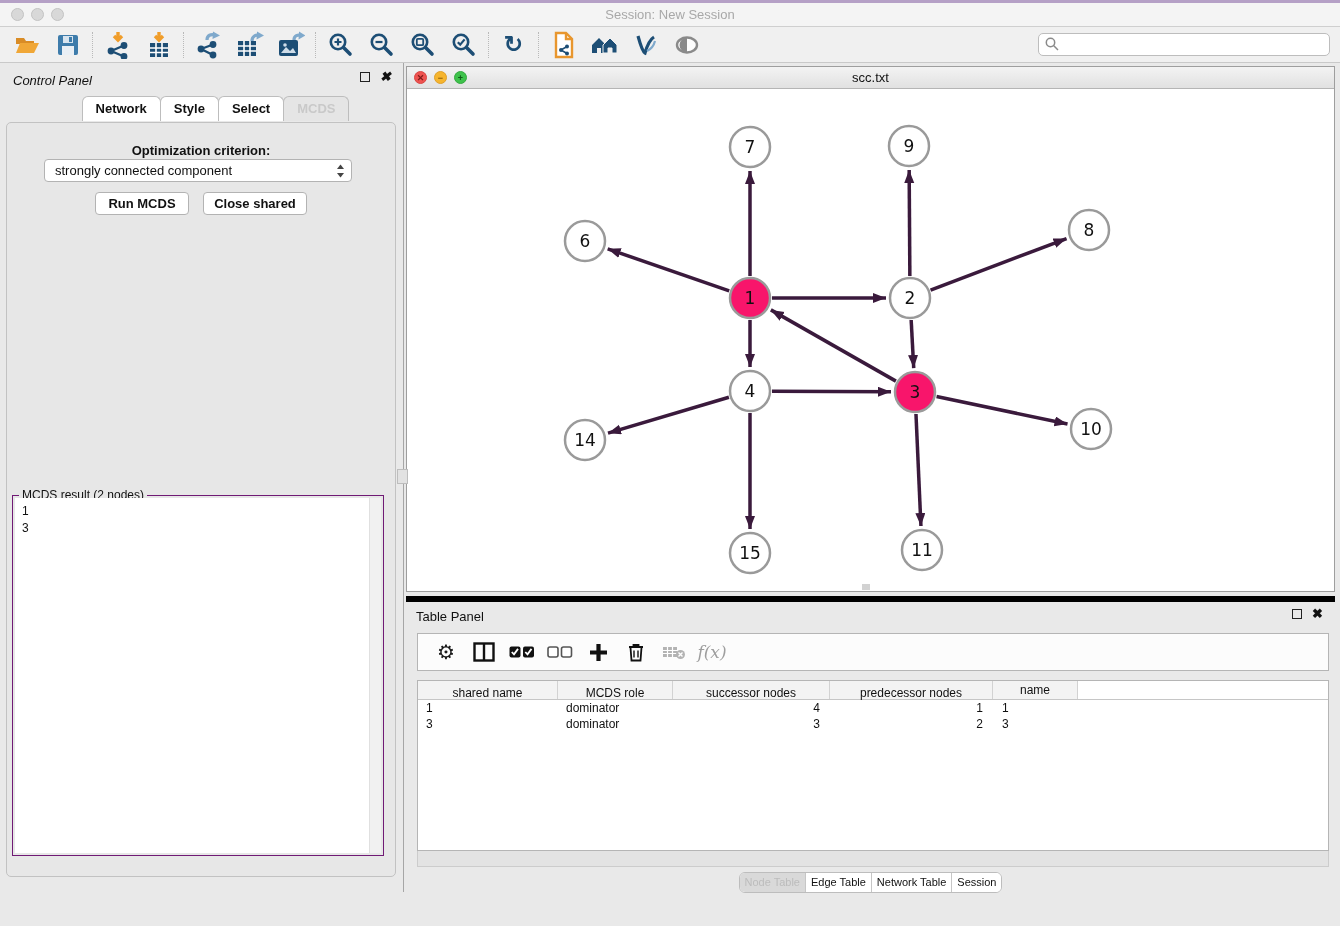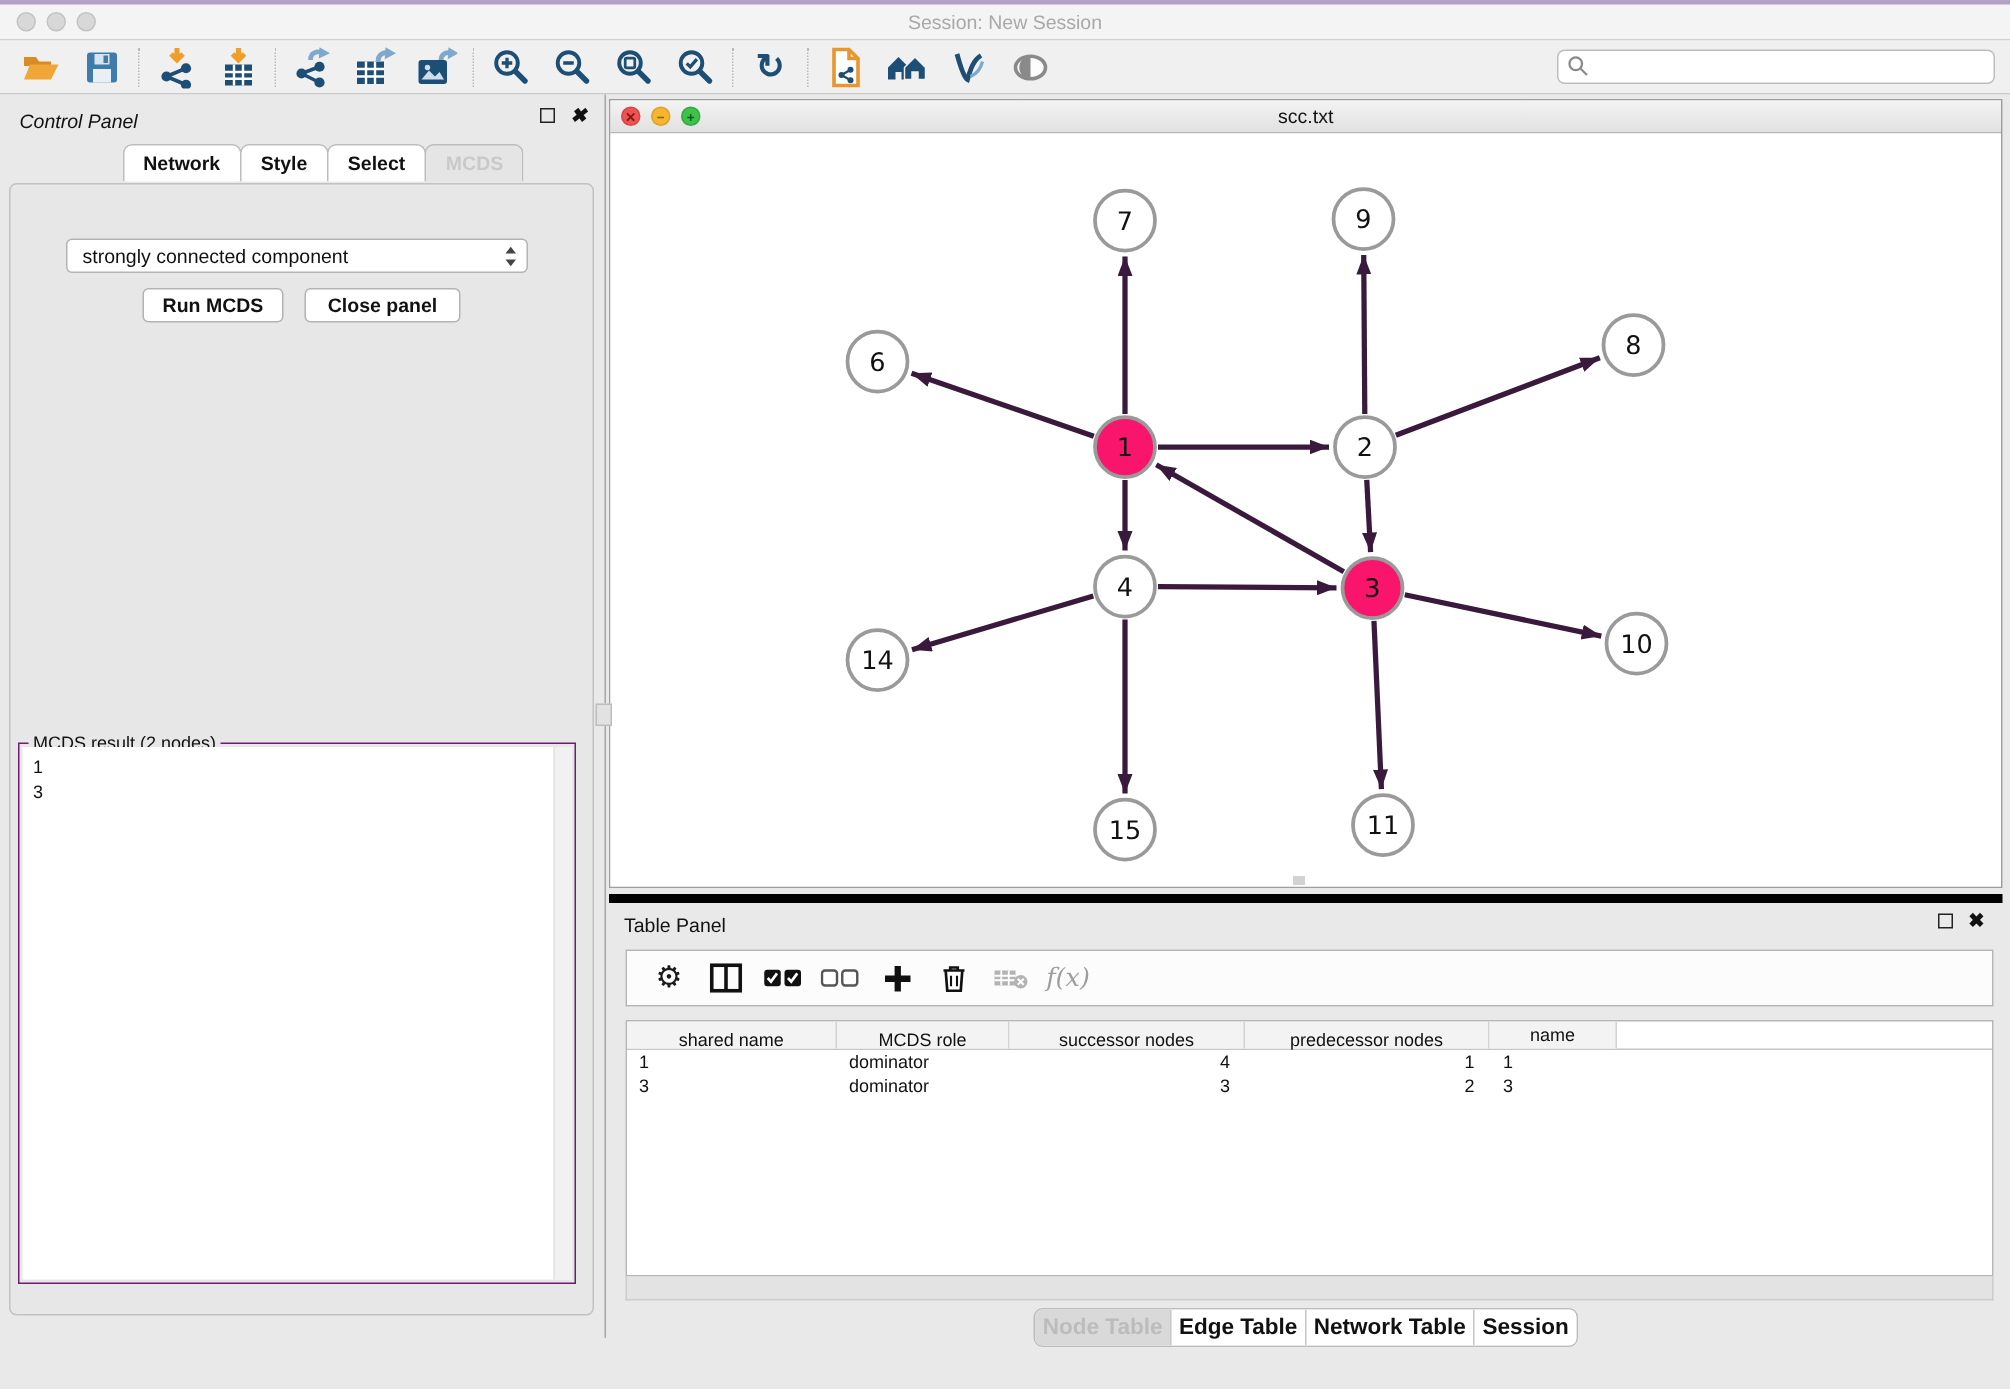--- a/index.html
+++ b/index.html
@@ -72,21 +72,21 @@
   .tp-table { position:absolute; left:11px; right:6px; top:78px; height:171px; background:#fff; border:1px solid #b5b5b5; overflow:hidden; }
   .thead { display:flex; height:19px; border-bottom:1px solid #c6c6c6; font-size:12px; color:#111; }
   .th { background:#f3f3f3; border-right:1px solid #d2d2d2; display:flex; align-items:center; justify-content:center; gap:6px;flex-direction:column; }
   .trow { display:flex; height:16px; font-size:12px; color:#111; align-items:center; }
   .td { overflow:hidden; white-space:nowrap; }
   .c0 { width:140px; } .c1 { width:115px; } .c2 { width:157px; } .c3 { width:163px; } .c4 { width:85px; }
   .al { padding-left:8px; text-align:left; } .ar { padding-right:10px; text-align:right; } .an { padding-left:9px; text-align:left; }
   .tp-scrollstrip { position:absolute; left:11px; right:6px; top:249px; height:16px; background:#e3e3e3; border:1px solid #cccccc; border-top:none; }
   .tp-tabs { position:absolute; left:0; right:0; top:270px; text-align:center; }
   .tab-group { display:inline-flex; border:1px solid #bdbdbd; border-radius:6px; overflow:hidden; background:#fff; }
-  .b-tab { padding:3px 5px 4px; font-size:15px; font-weight:bold; color:#111; background:#fff; border-left:1px solid #c6c6c6; cursor:pointer; }
+  .b-tab { padding:3px 5px 4px; font-size:11px; font-weight:normal; color:#111; background:#fff; border-left:1px solid #c6c6c6; cursor:pointer; }
   .b-tab:first-child { border-left:none; }
   .b-tab.active { background:#d9d9d9; color:#bcbcbc; cursor:default; }
 
   
   .statusbar { position:absolute; left:0; right:0; bottom:0; height:34px; background:#e9e9e9; border-top:1px solid #c2c2c2; }
   .sb-left-btn { position:absolute; left:10px; top:5px; width:31px; height:24px; background:#f7f7f7; border:1px solid #b0b0b0; border-radius:2px; display:flex; align-items:center; justify-content:center; cursor:pointer; }
   .memory-btn { position:absolute; right:9px; top:5px; height:24px; background:#f7f7f7; border:1px solid #b0b0b0; border-radius:3px; display:flex; align-items:center; gap:6px; padding:0 10px; font-size:12px; color:#111; cursor:pointer; }
   .mem-dot { width:12px; height:12px; border-radius:50%; background:#2f9e3f; }
 </style>
 </head>
@@ -240,30 +240,31 @@
       <span class="cp-title">Control Panel</span>
       <span class="panel-controls">
         <span class="float-glyph"></span>
         <span class="close-glyph">✖</span>
       </span>
     </div>
     <div class="cp-tabs">
       <span class="cp-tab">Network</span><span class="cp-tab">Style</span><span class="cp-tab">Select</span><span class="cp-tab active">MCDS</span>
     </div>
     <div class="cp-inner">
+      <div class="opt-label">Optimization criterion:</div>
       <div class="combo">
         <span>strongly connected component</span>
         <svg class="combo-arrows" width="9" height="16">
             <path d="M1 6 L4.5 1.5 L8 6z" fill="#444"></path>
             <path d="M1 10 L4.5 14.5 L8 10z" fill="#444"></path>
           </svg>
       </div>
       <div class="btn-row">
         <button class="mac-btn run-btn">Run MCDS</button>
-        <button class="mac-btn close-panel-btn">Close panel</button>
+        <button class="mac-btn close-panel-btn">Close shared</button>
       </div>
       <div class="result-group">
         <span class="result-legend">MCDS result (2 nodes)</span>
         <div class="result-area">
           <div class="result-items">1
 3</div>
           <div class="result-scroll"></div>
         </div>
       </div>
     </div>

